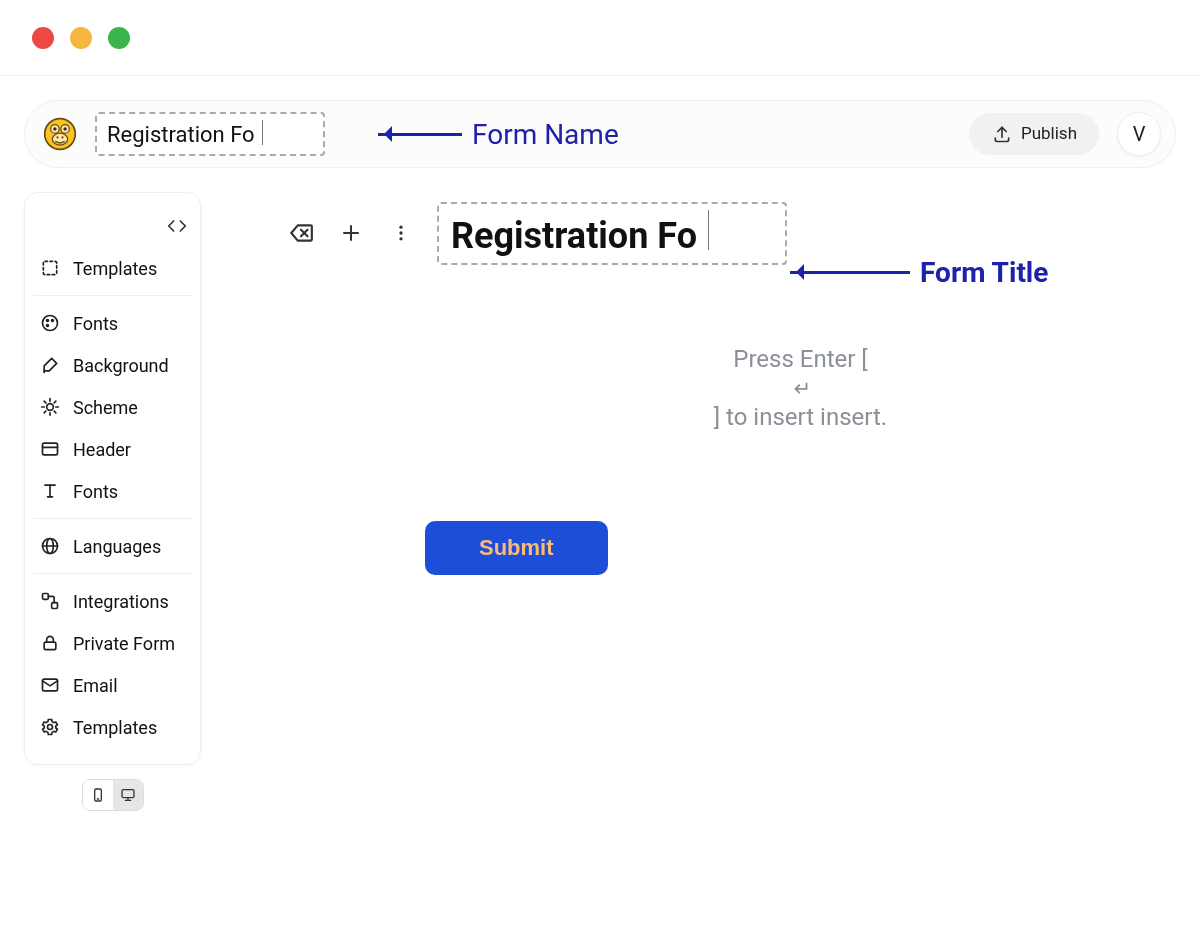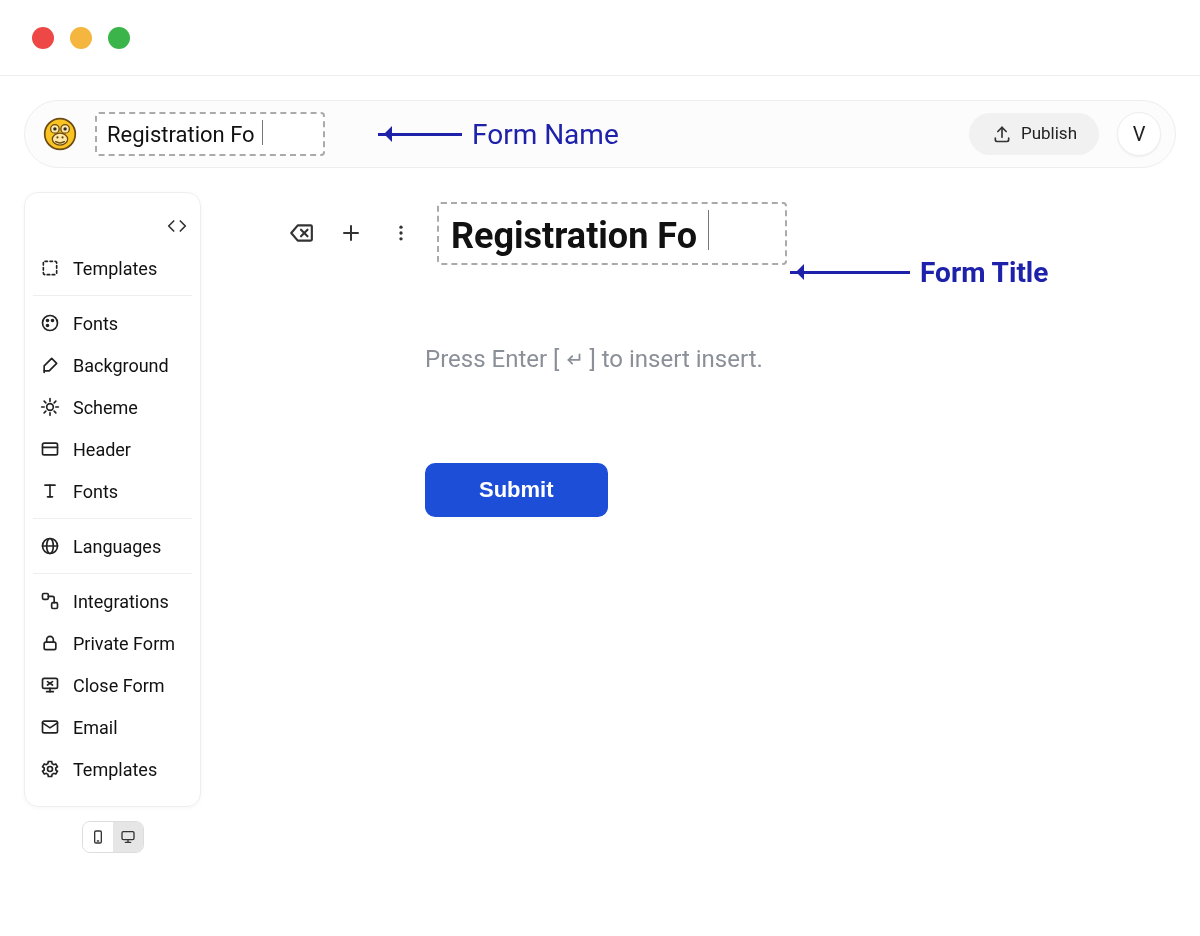--- a/index.html
+++ b/index.html
@@ -153,27 +153,27 @@
     font-weight: 700;
     color: #111;
     background: #fff;
     min-width: 350px;
   }
   .hint {
     margin-top: 80px;
     margin-left: 200px;
     font-size: 24px;
     color: #8a8f98;
-    display: flex; align-items: center; gap: 4px;
+    display: flex; align-items: center; gap: 4px; flex-direction: column;
   }
   .submit-btn {
     margin-top: 90px;
     margin-left: 200px;
     background: #1d4ed8;
-    color: #ffffff;
+    color: #fdba74;
     border: none;
     border-radius: 10px;
     padding: 14px 54px;
     font-size: 22px;
     font-weight: 600;
     cursor: pointer;
   }
   .enter-glyph {
     display:inline-flex; width:22px; height:22px;
     align-items:center; justify-content:center;
@@ -361,32 +361,20 @@
         <span>Integrations</span>
       </div>
       <div class="sb-item">
         <span class="sb-icon">
           <svg width="20" height="20" viewBox="0 0 24 24" fill="none" stroke="#222" stroke-width="2" stroke-linecap="round">
               <rect x="5" y="11" width="14" height="9" rx="2"></rect>
               <path d="M8 11V8a4 4 0 0 1 8 0v3"></path>
             </svg>
         </span>
         <span>Private Form</span>
-      </div>
-      <div class="sb-item">
-        <span class="sb-icon">
-          <svg width="20" height="20" viewBox="0 0 24 24" fill="none" stroke="#222" stroke-width="2" stroke-linecap="round">
-              <rect x="3" y="4" width="18" height="12" rx="2"></rect>
-              <line x1="9" y1="8" x2="15" y2="12"></line>
-              <line x1="15" y1="8" x2="9" y2="12"></line>
-              <line x1="8" y1="20" x2="16" y2="20"></line>
-              <line x1="12" y1="16" x2="12" y2="20"></line>
-            </svg>
-        </span>
-        <span>Close Form</span>
       </div>
       <div class="sb-item">
         <span class="sb-icon">
           <svg width="20" height="20" viewBox="0 0 24 24" fill="none" stroke="#222" stroke-width="2" stroke-linecap="round">
               <rect x="3" y="5" width="18" height="14" rx="2"></rect>
               <polyline points="3 7 12 13 21 7"></polyline>
             </svg>
         </span>
         <span>Email</span>
       </div>

